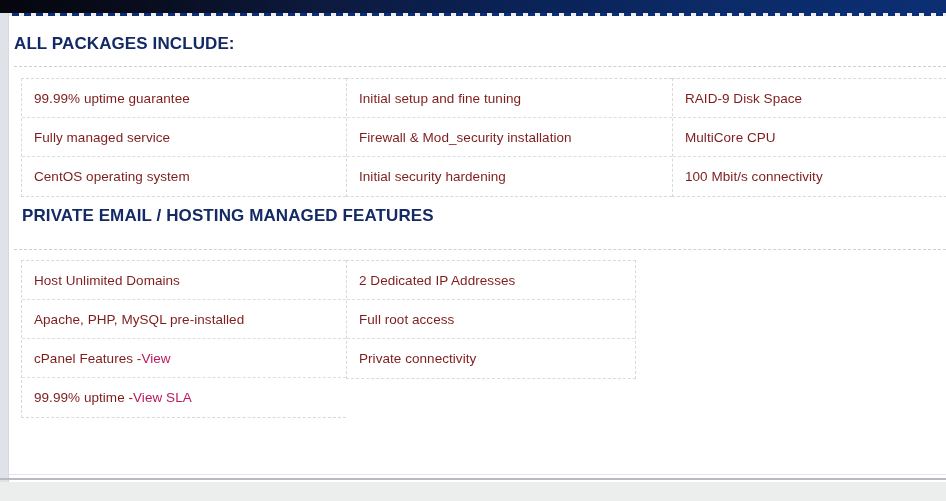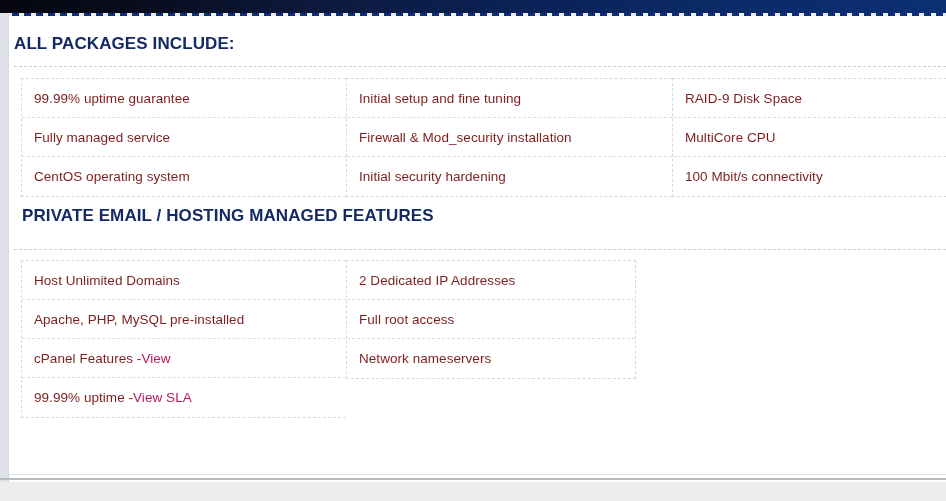--- a/index.html
+++ b/index.html
@@ -182,19 +182,19 @@
           </div>
         </div>
         <div class="feat-col col-w3">
           <div class="feat-cell">
             <span class="plain">2 Dedicated IP Addresses</span>
           </div>
           <div class="feat-cell">
             <span class="plain">Full root access</span>
           </div>
           <div class="feat-cell">
-            <span class="plain">Network nameservers</span>
+            <span class="plain">Private connectivity</span>
           </div>
         </div>
       </div>
 
   </div>
 </div>
 
 </body></html>

